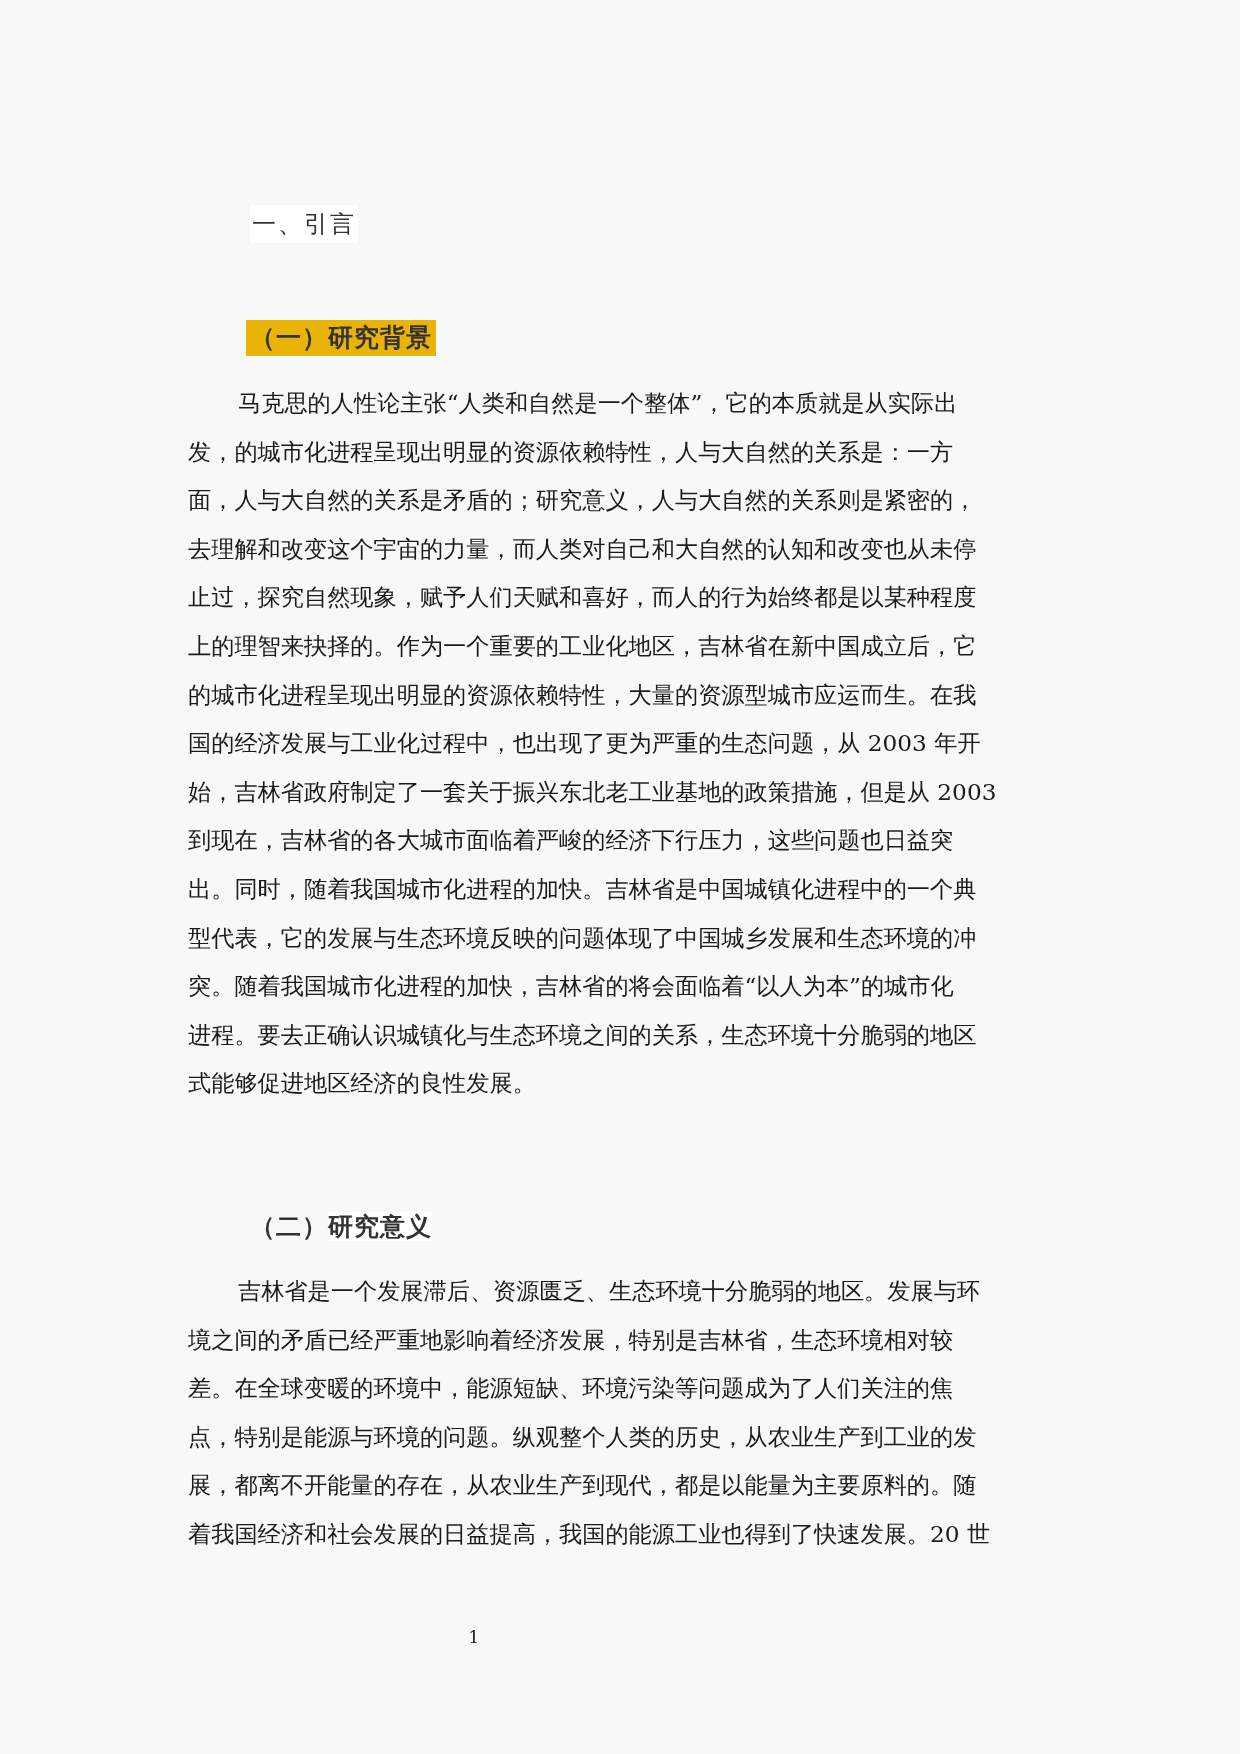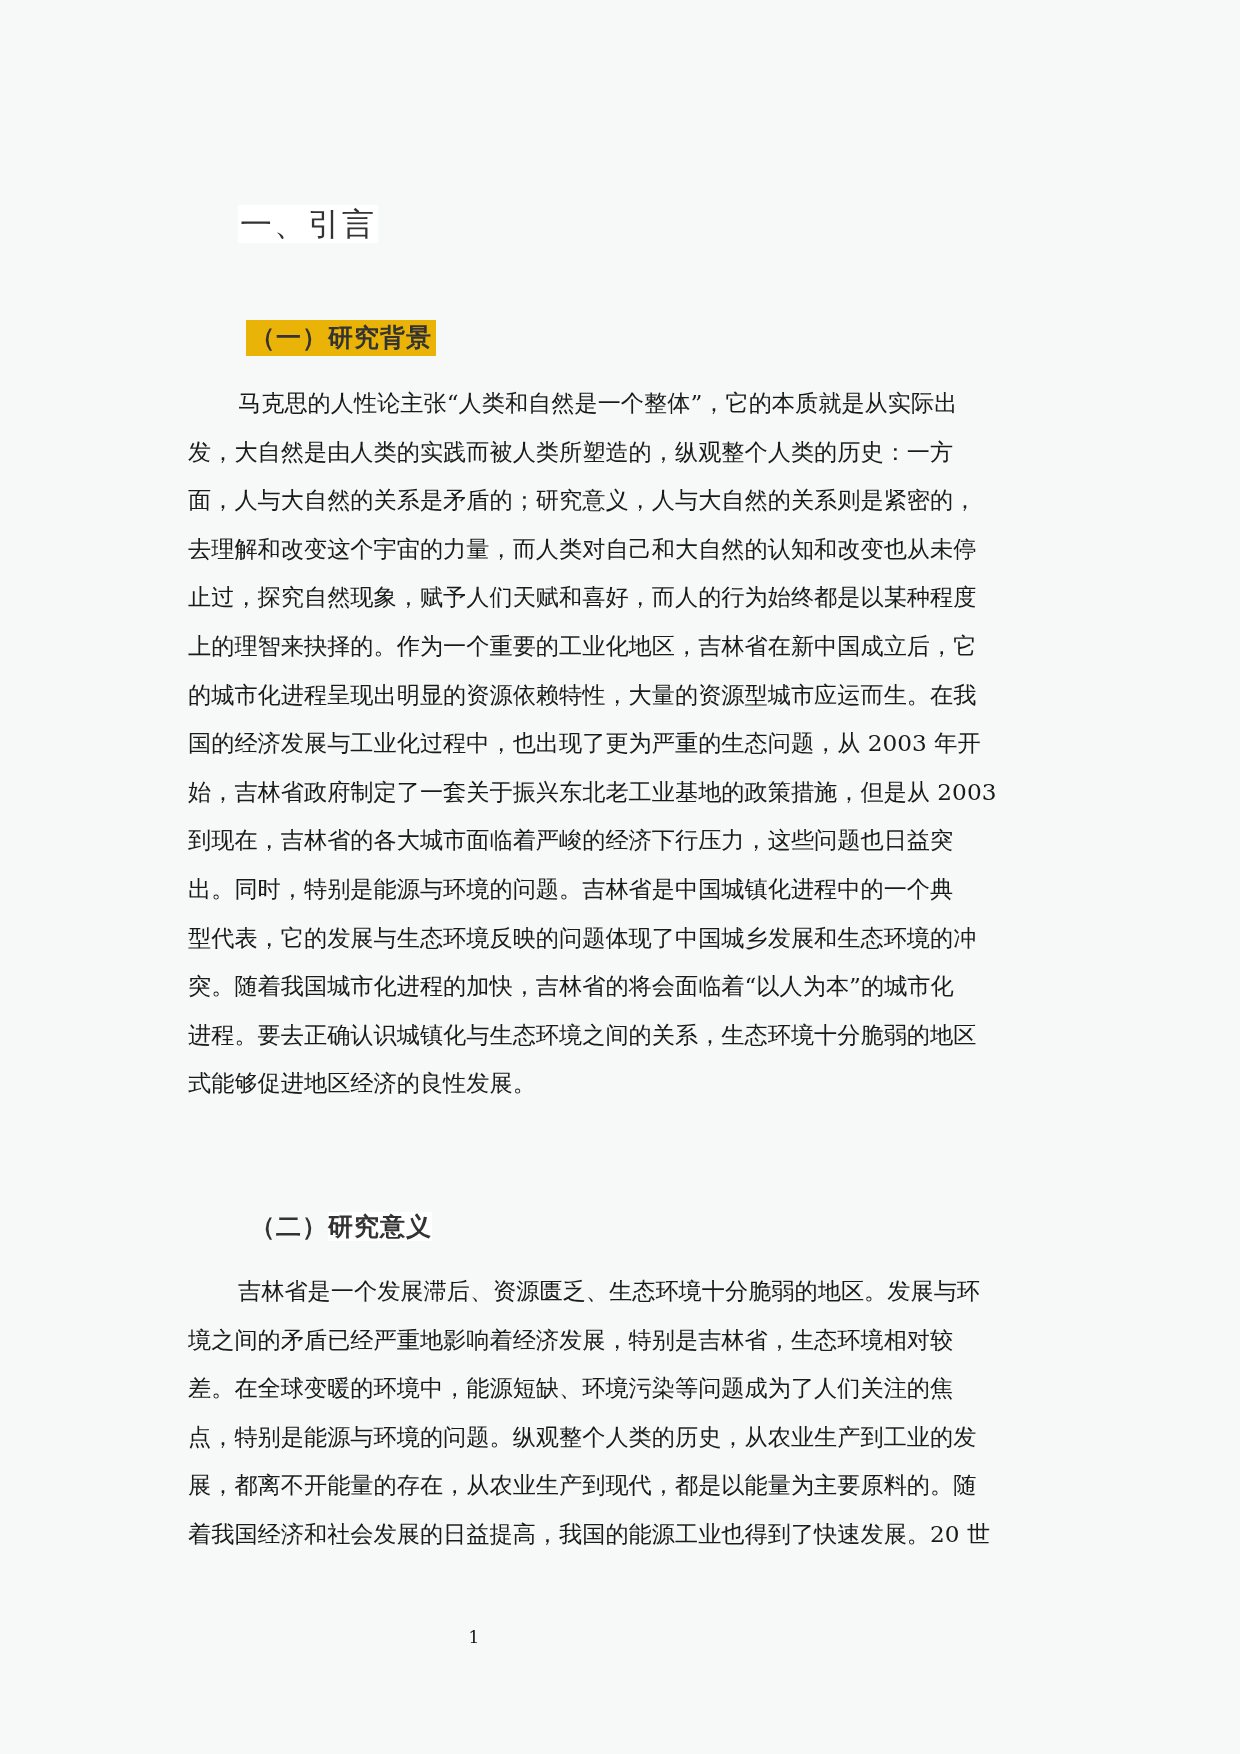--- a/index.html
+++ b/index.html
@@ -16,27 +16,27 @@
       color: #1a1a1a;
     }
     .page {
       position: absolute;
       left: 0; top: 0;
       width: 1240px;
       height: 1754px;
     }
     .h1 {
       position: absolute;
-      left: 238px;
+      left: 250px;
       top: 205px;
       height: 38px;
       padding: 0 2px;
       background: #ffffff;
       font-family: "DejaVu Sans", "Liberation Sans", sans-serif;
-      font-size: 32px;
+      font-size: 24px;
       line-height: 38px;
       color: #333333;
       letter-spacing: 2px;
     }
     .h2 {
       position: absolute;
       height: 36px;
       font-family: "DejaVu Sans", "Liberation Sans", sans-serif;
       font-weight: bold;
       font-size: 25px;
@@ -80,30 +80,30 @@
 <body>
 
 <div class="page">
 
   <div class="h1">一、引言</div>
 
   <div class="h2 h2-1 bg">（一）研究背景</div>
 
   <div class="para para-1">
     <span class="line indent">马克思的人性论主张“人类和自然是一个整体”，它的本质就是从实际出</span>
-    <span class="line">发，大自然是由人类的实践而被人类所塑造的，纵观整个人类的历史：一方</span>
+    <span class="line">发，的城市化进程呈现出明显的资源依赖特性，人与大自然的关系是：一方</span>
     <span class="line">面，人与大自然的关系是矛盾的；研究意义，人与大自然的关系则是紧密的，</span>
     <span class="line">去理解和改变这个宇宙的力量，而人类对自己和大自然的认知和改变也从未停</span>
     <span class="line">止过，探究自然现象，赋予人们天赋和喜好，而人的行为始终都是以某种程度</span>
     <span class="line">上的理智来抉择的。作为一个重要的工业化地区，吉林省在新中国成立后，它</span>
     <span class="line">的城市化进程呈现出明显的资源依赖特性，大量的资源型城市应运而生。在我</span>
     <span class="line">国的经济发展与工业化过程中，也出现了更为严重的生态问题，从 2003 年开</span>
     <span class="line">始，吉林省政府制定了一套关于振兴东北老工业基地的政策措施，但是从 2003</span>
     <span class="line">到现在，吉林省的各大城市面临着严峻的经济下行压力，这些问题也日益突</span>
-    <span class="line">出。同时，特别是能源与环境的问题。吉林省是中国城镇化进程中的一个典</span>
+    <span class="line">出。同时，随着我国城市化进程的加快。吉林省是中国城镇化进程中的一个典</span>
     <span class="line">型代表，它的发展与生态环境反映的问题体现了中国城乡发展和生态环境的冲</span>
     <span class="line">突。随着我国城市化进程的加快，吉林省的将会面临着“以人为本”的城市化</span>
     <span class="line">进程。要去正确认识城镇化与生态环境之间的关系，生态环境十分脆弱的地区</span>
     <span class="line">式能够促进地区经济的良性发展。</span>
   </div>
 
   <div class="h2 h2-2">
     <span>（二）</span><span class="title-part">研究意义</span>
   </div>
 

